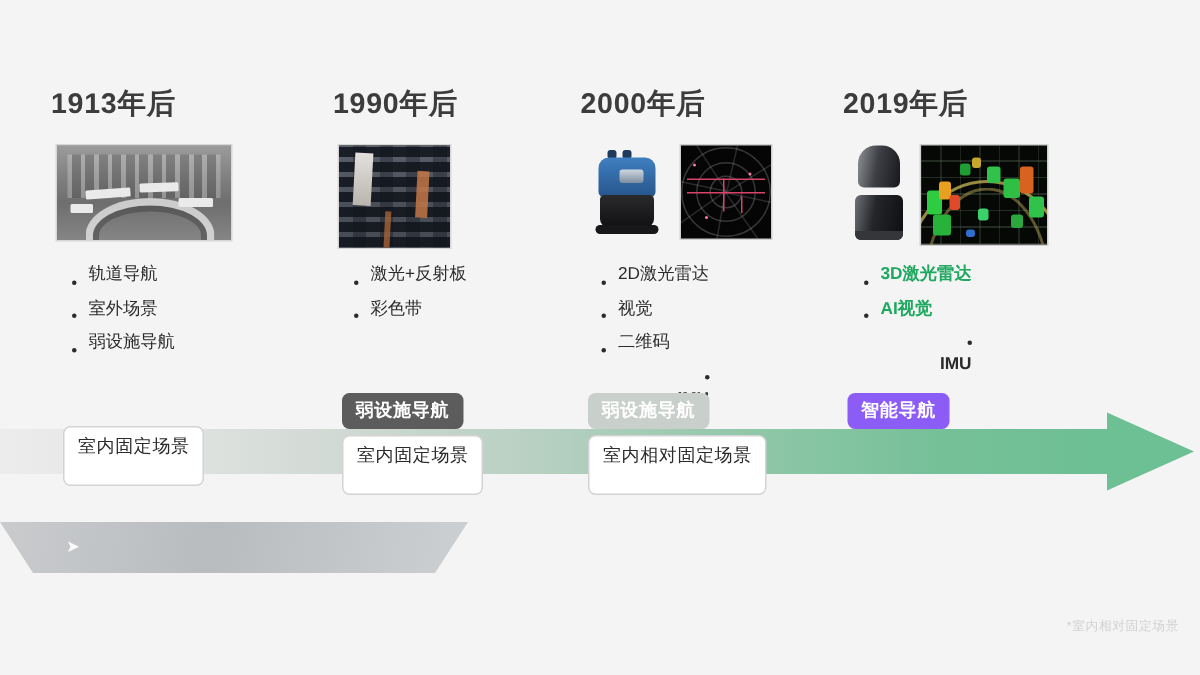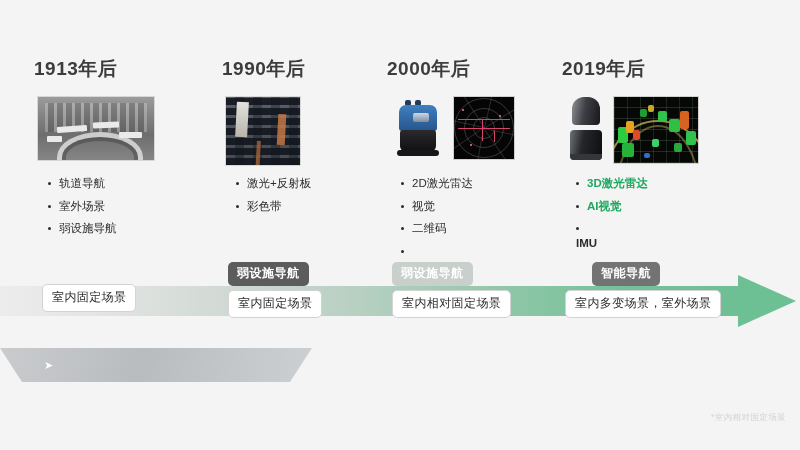--- a/index.html
+++ b/index.html
@@ -150,21 +150,21 @@
   }
   .cloud .lane2{
     position:absolute;left:2%;bottom:-42%;width:96%;height:96%;
     border:2px solid rgba(200,180,90,.45);border-bottom:none;
     border-radius:50% 50% 0 0/100% 100% 0 0;
   }
   .blob{position:absolute;border-radius:2px;filter:blur(.4px);}
 
   .bullets{position:absolute;top:178px;left:14px;}
   .bullet{
-    display:flex;align-items:flex-start;gap:8px;
+    display:flex;align-items:flex-end;gap:8px;
     font-size:11.5px;color:#2b2b2b;line-height:1;margin-bottom:11px;white-space:nowrap;
   }
   .bullet .dot{
     width:3px;height:3px;border-radius:50%;background:#2b2b2b;margin-top:4px;flex:0 0 auto;
   }
   .bullet.green{color:#1fa85f;font-weight:700;}
   .bullet.green .dot{background:#2b2b2b;}
   .bullet.bold{font-weight:700;flex-direction:column;}
 
   
@@ -181,23 +181,23 @@
   }
 
   .tags{position:absolute;left:0;top:0;width:800px;height:70px;}
   .tagset{position:absolute;top:0;}
   .chip{
     display:inline-block;padding:3px 9px 4px;border-radius:5px;
     font-size:12px;color:#ffffff;font-weight:700;white-space:nowrap;letter-spacing:.5px;
   }
   .chip.gray{background:#5c5c5c;}
   .chip.grayfade{background:#c9cfcb;}
-  .chip.green{background:#737373;margin-left:27px;}
+  .chip.green{background:#8b5cf6;}
   .scene{
-    margin-top:4px;display:inline-block;padding:4px 9px 5px;
+    margin-top:4px;display:inline-block;padding:4px 9px 17px;
     background:#ffffff;border:1px solid #d3d3d3;border-radius:5px;
     font-size:12px;color:#2b2b2b;white-space:nowrap;letter-spacing:.4px;
   }
 
   
   .banner{
     position:absolute;left:0;top:348px;width:312px;height:34px;
     background:linear-gradient(100deg,#c9cbcd 0%,#b9bcbf 45%,#cdd0d2 100%);
     clip-path:polygon(0 0,312px 0,290px 34px,22px 34px);
     display:flex;align-items:center;
@@ -372,21 +372,20 @@
     <div class="tagset" style="left:228px">
       <span class="chip gray">弱设施导航</span><br>
       <span class="scene">室内固定场景</span>
     </div>
     <div class="tagset" style="left:392px">
       <span class="chip grayfade">弱设施导航</span><br>
       <span class="scene">室内相对固定场景</span>
     </div>
     <div class="tagset" style="left:565px">
       <span class="chip green">智能导航</span><br>
-      <span class="scene">室内多变场景，室外场景</span>
     </div>
   </div>
 
   <div class="banner">
     <span class="arrowglyph">➤</span>
   </div>
 
   <div class="footnote">*室内相对固定场景</div>
 </div>
 

